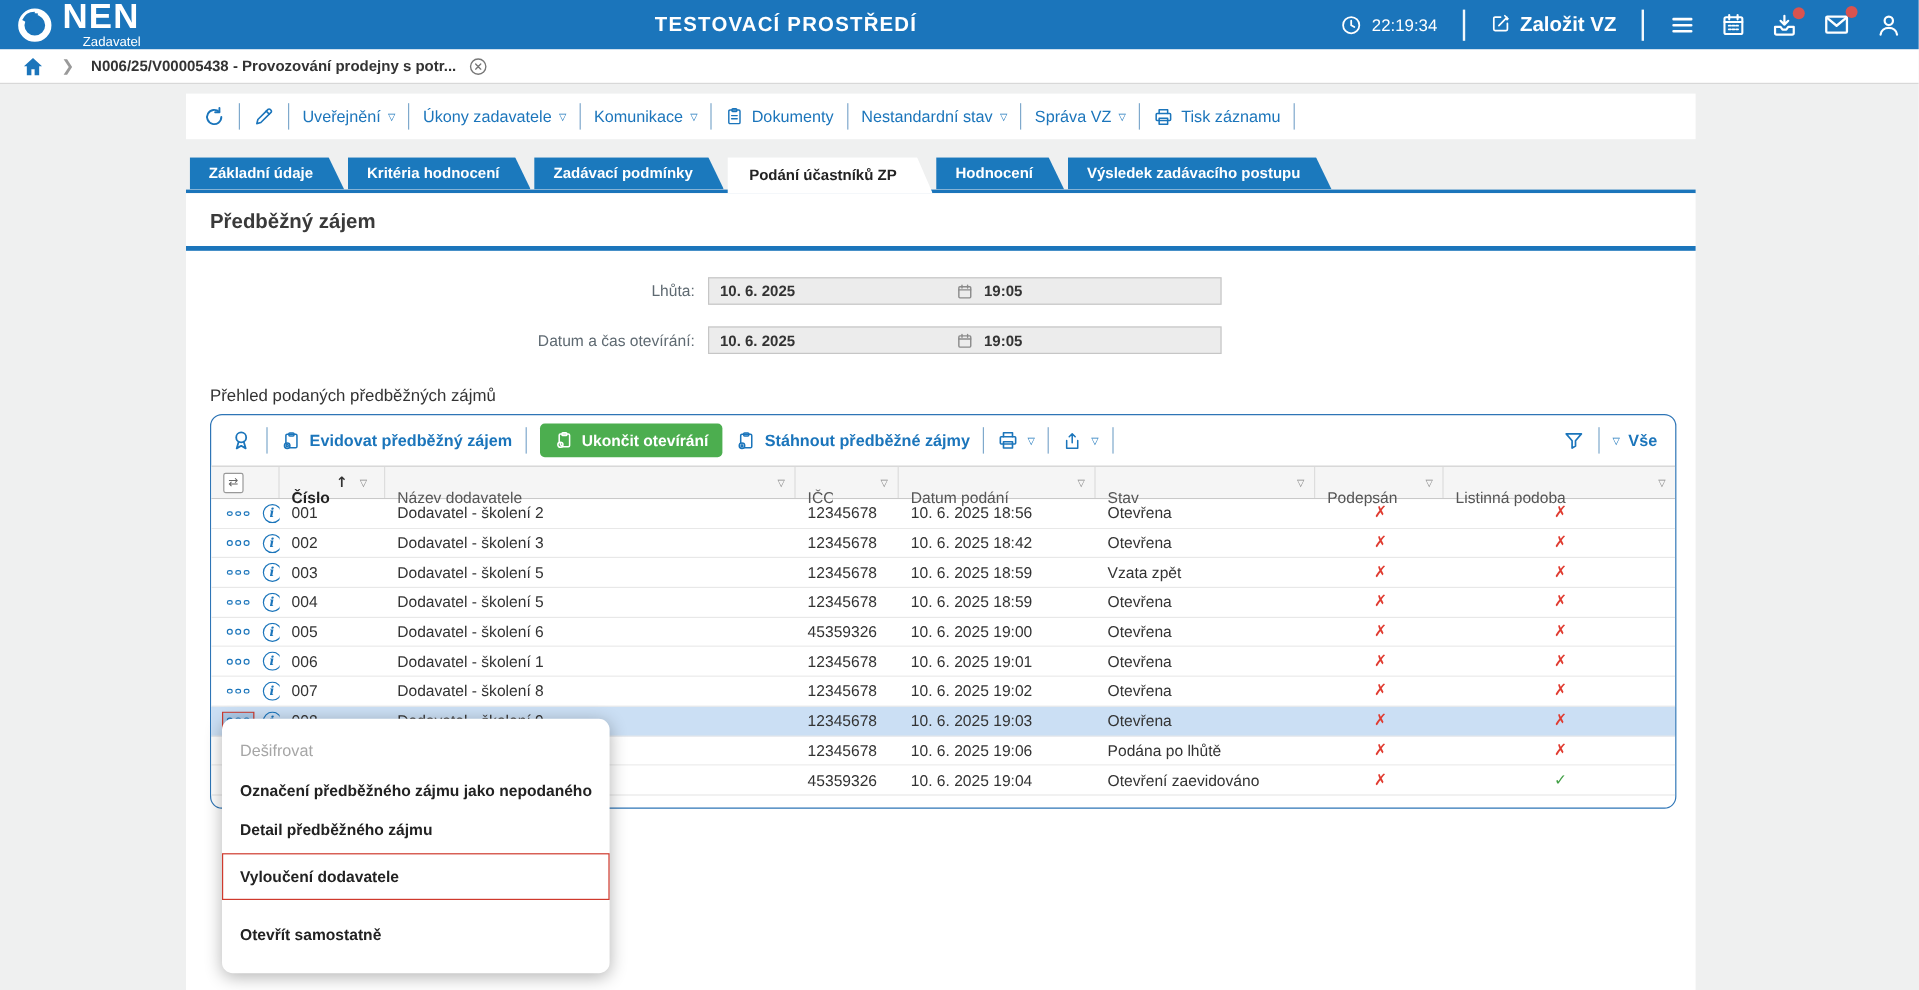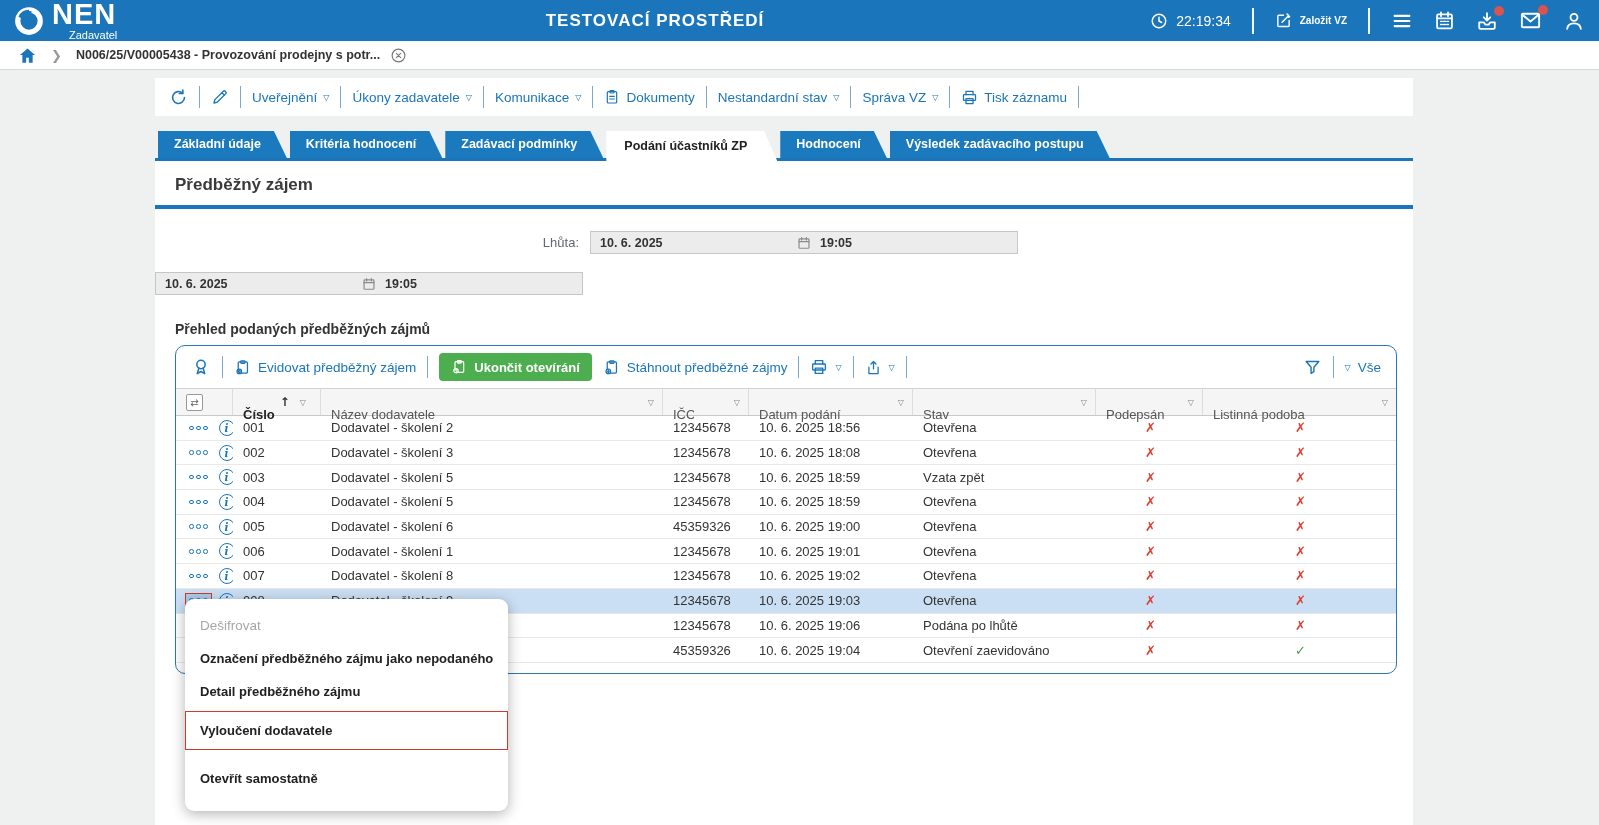--- a/index.html
+++ b/index.html
@@ -19,22 +19,22 @@
   .brand-text{ display:flex; flex-direction:column; line-height:1; }
   .brand-name{ font-size:29px; font-weight:bold; letter-spacing:1px; }
   .brand-sub{ font-size:11px; margin-left:17px; margin-top:1px; }
   .env-title{
     position:absolute; left:655px; transform:translateX(-50%);
     font-size:17px; font-weight:bold; letter-spacing:1px; white-space:nowrap;
   }
   .top-right{ margin-left:auto; display:flex; align-items:center; gap:21px; }
   .clockgrp{ display:flex; align-items:center; gap:8px; font-size:14px; }
   .tsep{ width:2px; height:26px; background:rgba(255,255,255,.95); }
-  .create-vz{ display:flex; align-items:center; gap:8px; background:none; border:none;
-    color:#fff; font-family:inherit; font-size:10px; font-weight:bold; cursor:pointer; }
+  .create-vz{ display:flex; align-items:flex-start; gap:8px; background:none; border:none;
+    color:#fff; font-family:inherit; font-size:17px; font-weight:bold; cursor:pointer; }
   .iconbtn{ background:none; border:none; color:#fff; cursor:pointer; position:relative; padding:0; }
   .badge{ position:absolute; top:-4px; right:-6px; width:10px; height:10px; border-radius:50%;
     background:#d9534f; }
 
   
   .breadcrumb{
     height:29px; background:#fff; border-bottom:1px solid #d8d8d8;
     display:flex; align-items:center; padding-left:18px; gap:14px;
   }
   .chev{ color:#9a9a9a; font-size:13px; }
@@ -77,30 +77,30 @@
   .form{ margin-top:22px; display:flex; flex-direction:column; gap:18px; }
   .frow{ display:flex; align-items:center; }
   .flabel{ width:435px; text-align:right; padding-right:11px; color:#5f6a72; font-size:13px; }
   .ffield{
     width:428px; height:23px; background:#ececec; border:1px solid #c6c6c6;
     display:flex; align-items:center; cursor:default;
   }
   .fdate{ width:206px; padding-left:9px; font-size:12.5px; font-weight:bold; color:#333; }
   .ftime{ margin-left:9px; font-size:12.5px; font-weight:bold; color:#333; }
 
-  .grid-title{ font-size:14px; font-weight:bold; color:#333; margin:26px 0 8px 20px; }
+  .grid-title{ font-size:14px; font-weight:normal; color:#333; margin:26px 0 8px 20px; }
 
   
   .tablebox{
     margin:0 16px 0 20px; border:1.5px solid #2e75b6; border-radius:10px;
     background:#fff; padding-bottom:10px; overflow:hidden;
   }
   .gtoolbar{ height:42px; display:flex; align-items:center; gap:11px; padding:0 15px; }
   .glink{ background:none; border:none; color:#1b75bb; cursor:pointer; font-family:inherit;
-    font-size:13.5px; display:flex; align-items:center; gap:7px; white-space:nowrap; }
+    font-size:13.5px; display:flex; align-items:center; gap:7px; white-space:nowrap;font-weight:bold; }
   .greenbtn{
     background:#4cae4f; border:none; border-radius:4px; color:#fff; font-family:inherit;
     font-size:13px; font-weight:bold; display:flex; align-items:center; gap:7px;
     padding:6px 12px; cursor:pointer; white-space:nowrap;
   }
   .gt-spacer{ flex:1; }
 
   .ghead{
     display:flex; align-items:center; height:28px; background:#f5f5f5;
     border-top:1px solid #d2d2d2; border-bottom:1px solid #c9c9c9;
@@ -324,20 +324,21 @@
         <div class="ffield">
           <span class="fdate">10. 6. 2025</span>
           <svg width="14" height="14" viewBox="0 0 24 24" fill="none" stroke="#8a8a8a" stroke-width="2" stroke-linecap="round">
             <rect x="3.5" y="5" width="17" height="16" rx="1.5"></rect>
               <path d="M3.5 9.5h17 M8 2.8V7 M16 2.8V7"></path>
           </svg>
           <span class="ftime">19:05</span>
         </div>
       </div>
       <div class="frow">
+        <label class="flabel">Datum a čas otevírání:</label>
         <div class="ffield">
           <span class="fdate">10. 6. 2025</span>
           <svg width="14" height="14" viewBox="0 0 24 24" fill="none" stroke="#8a8a8a" stroke-width="2" stroke-linecap="round">
             <rect x="3.5" y="5" width="17" height="16" rx="1.5"></rect>
               <path d="M3.5 9.5h17 M8 2.8V7 M16 2.8V7"></path>
           </svg>
           <span class="ftime">19:05</span>
         </div>
       </div>
     </div>
@@ -471,21 +472,21 @@
       <span class="dots">
                 <i></i>
                 <i></i>
                 <i></i>
               </span>
       <span class="info">i</span>
     </div>
     <div class="bc c-cislo">002</div>
     <div class="bc c-nazev">Dodavatel - školení 3</div>
     <div class="bc c-ico">12345678</div>
-    <div class="bc c-datum">10. 6. 2025 18:08</div>
+    <div class="bc c-datum">10. 6. 2025 18:42</div>
     <div class="bc c-stav">Otevřena</div>
     <div class="bc c-podepsan mark no">✗</div>
     <div class="bc c-listinna mark no">✗</div>
   </div>
           <div class="grow">
     <div class="bc c-icons">
       <span class="dots">
                 <i></i>
                 <i></i>
                 <i></i>

